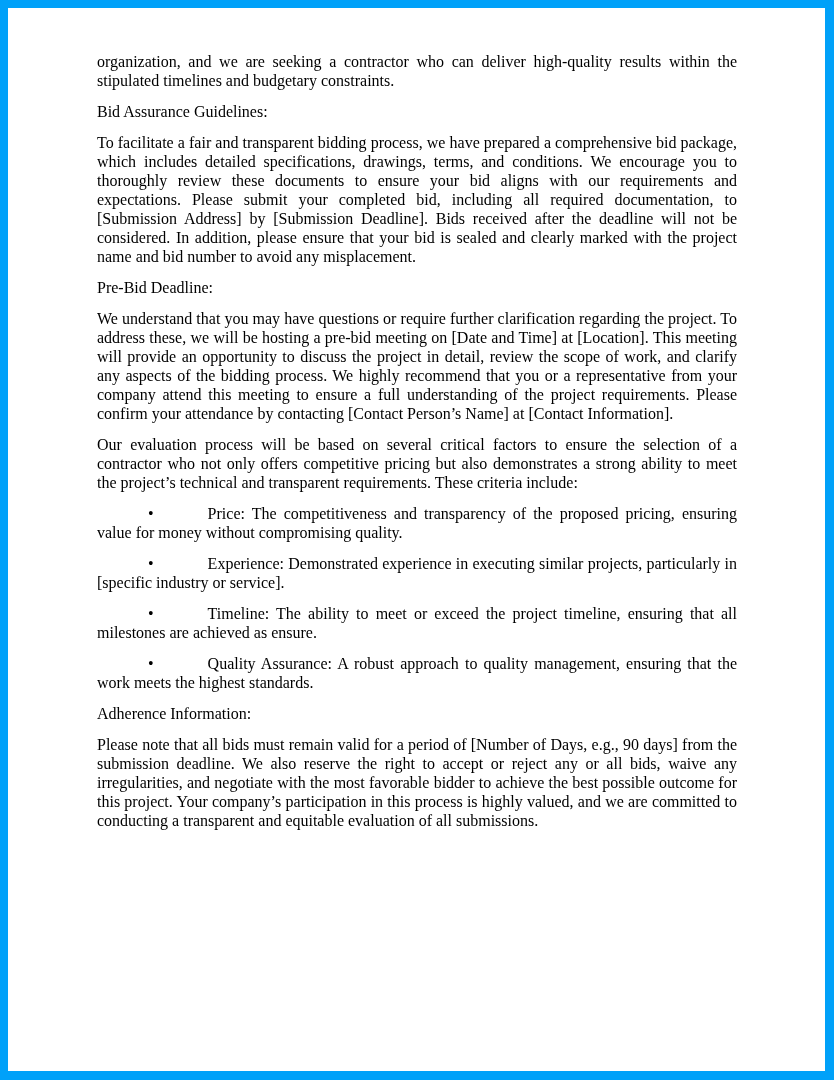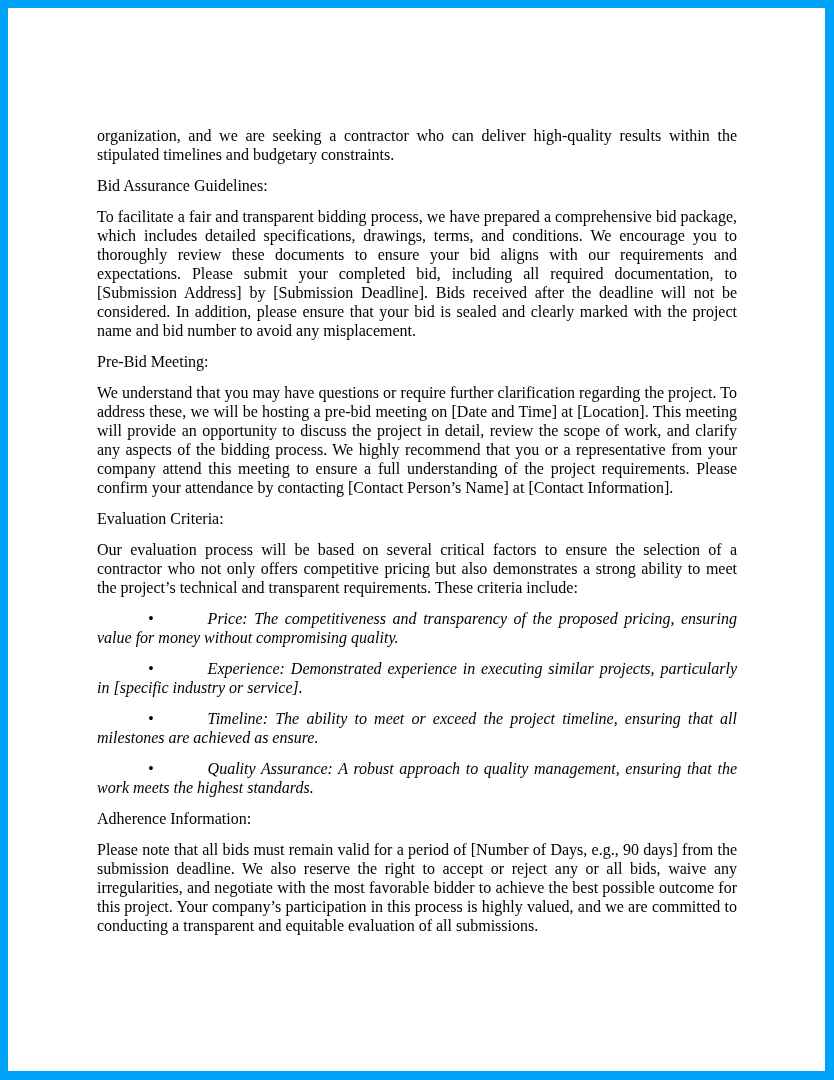--- a/index.html
+++ b/index.html
@@ -16,37 +16,36 @@
     overflow: hidden;
   }
   .page {
     position: absolute;
     left: 8px;
     top: 8px;
     right: 9px;
     bottom: 9px;
     background: #ffffff;
     box-sizing: border-box;
-    padding: 118px 88px 0 89px;
+    padding: 44px 88px 0 89px;
     color: #000000;
     font-size: 16px;
     line-height: 19px;
   }
   .para {
     margin: 0 0 12px 0;
     text-align: justify;
   }
   .heading {
     margin: 0 0 12px 0;
     text-align: left;
   }
   .bullet-item {
     margin: 0 0 12px 0;
     text-align: justify;
-    font-style: italic;
   }
   .bullet-glyph {
     margin-left: 51px;
   }
   .bullet-tab {
     display: inline-block;
     width: 54px;
   }
 </style>
 </head>
@@ -54,25 +53,24 @@
 
 <div class="frame">
   <div class="page">
 
     <p class="para">organization, and we are seeking a contractor who can deliver high-quality results within the stipulated timelines and budgetary constraints.</p>
 
     <p class="heading">Bid Assurance Guidelines:</p>
 
     <p class="para">To facilitate a fair and transparent bidding process, we have prepared a comprehensive bid package, which includes detailed specifications, drawings, terms, and conditions. We encourage you to thoroughly review these documents to ensure your bid aligns with our requirements and expectations. Please submit your completed bid, including all required documentation, to [Submission Address] by [Submission Deadline]. Bids received after the deadline will not be considered. In addition, please ensure that your bid is sealed and clearly marked with the project name and bid number to avoid any misplacement.</p>
 
-    <p class="heading">Pre-Bid Meeting:</p>
+    <p class="heading">Pre-Bid Deadline:</p>
 
     <p class="para">We understand that you may have questions or require further clarification regarding the project. To address these, we will be hosting a pre-bid meeting on [Date and Time] at [Location]. This meeting will provide an opportunity to discuss the project in detail, review the scope of work, and clarify any aspects of the bidding process. We highly recommend that you or a representative from your company attend this meeting to ensure a full understanding of the project requirements. Please confirm your attendance by contacting [Contact Person’s Name] at [Contact Information].</p>
 
-    <p class="heading">Evaluation Criteria:</p>
 
     <p class="para">Our evaluation process will be based on several critical factors to ensure the selection of a contractor who not only offers competitive pricing but also demonstrates a strong ability to meet the project’s technical and transparent requirements. These criteria include:</p>
 
     <p class="bullet-item"><span class="bullet-glyph">•</span><span class="bullet-tab"></span><span class="bullet-text">Price: The competitiveness and transparency of the proposed pricing, ensuring value for money without compromising quality.</span></p>
 
     <p class="bullet-item"><span class="bullet-glyph">•</span><span class="bullet-tab"></span><span class="bullet-text">Experience: Demonstrated experience in executing similar projects, particularly in [specific industry or service].</span></p>
 
 
     <p class="bullet-item"><span class="bullet-glyph">•</span><span class="bullet-tab"></span><span class="bullet-text">Timeline: The ability to meet or exceed the project timeline, ensuring that all milestones are achieved as ensure.</span></p>
 

